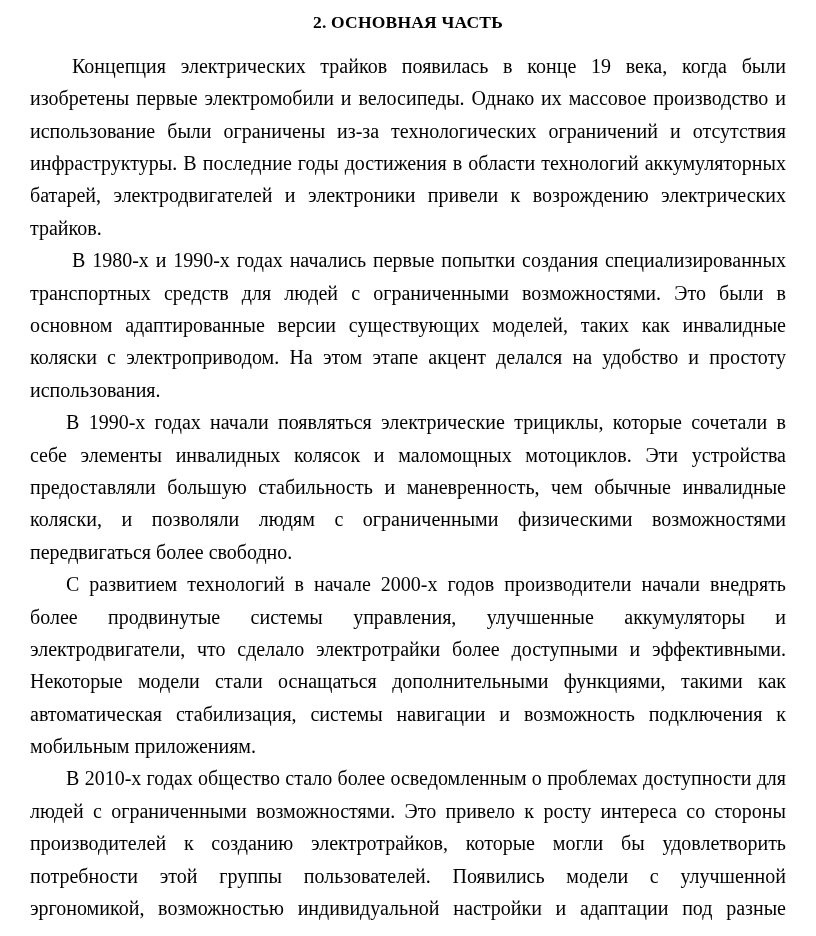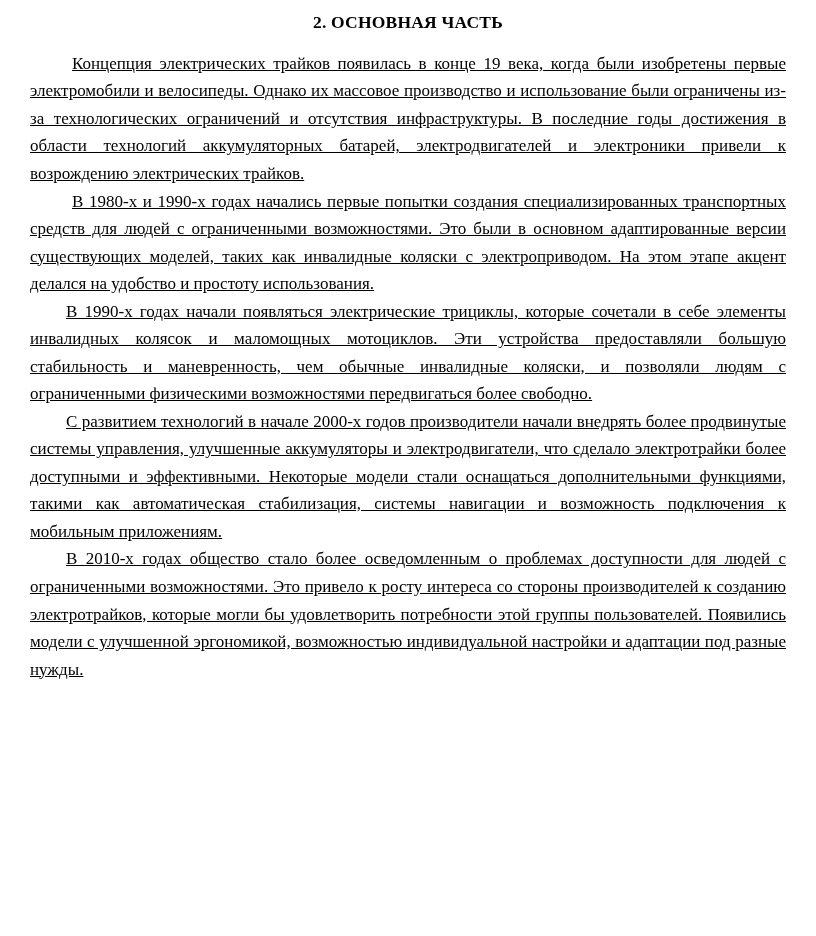--- a/index.html
+++ b/index.html
@@ -31,27 +31,26 @@
   .section-heading {
     font-weight: bold;
     font-size: 17px;
     line-height: 1.62;
     text-align: justify;
     text-align-last: left;
     text-indent: 30px;
     margin: 0 0 4px 0;
   }
   p.body-par {
-    font-size: 17px;
+    font-size: 20px;
     line-height: 1.62;
     text-align: justify;
     text-align-last: left;
     text-indent: 36px;
     margin: 0 0 0 0;
-    text-decoration: underline;
   }
   p.body-par.tight {
     text-indent: 42px;
   }
 </style>
 </head>
 <body>
 
 <div class="page">
 

